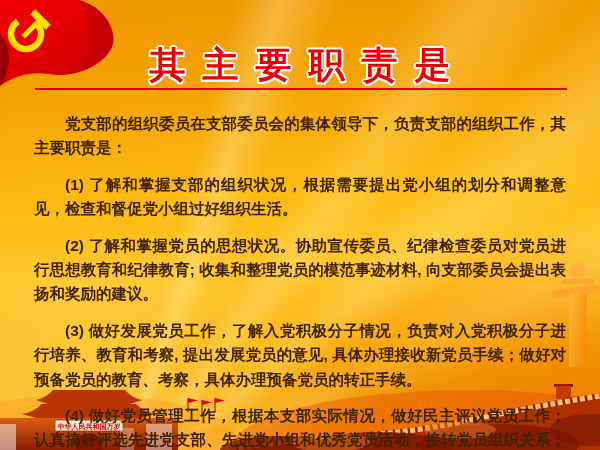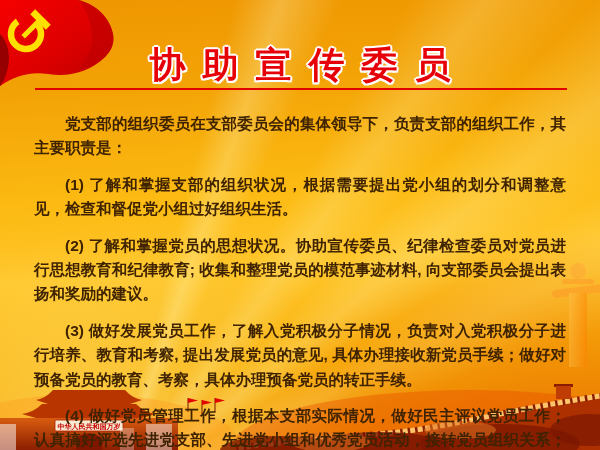--- a/index.html
+++ b/index.html
@@ -61,21 +61,21 @@
     <path d="M0,34 C10,44 12,62 4,80 C2,83 1,85 0,86 Z" fill="#960000"></path>
     <g>
       <circle cx="26" cy="34" r="15" fill="none" stroke="#ffdf00" stroke-width="6.5" stroke-dasharray="72 25" transform="rotate(-40 26 34)"></circle>
       <g fill="#ffdf00" transform="rotate(45 26 34)">
         <rect x="23.5" y="14" width="5" height="24"></rect>
         <rect x="15" y="10" width="22" height="7"></rect>
       </g>
     </g>
   </svg>
 
-  <div class="title">协助宣传委员</div>
+  <div class="title">其主要职责是</div>
   <div class="divider"></div>
 
   <div class="body">
     <p>党支部的组织委员在支部委员会的集体领导下，负责支部的组织工作，其主要职责是：</p>
     <p>(1) 了解和掌握支部的组织状况，根据需要提出党小组的划分和调整意见，检查和督促党小组过好组织生活。</p>
     <p>(2) 了解和掌握党员的思想状况。协助宣传委员、纪律检查委员对党员进行思想教育和纪律教育; 收集和整理党员的模范事迹材料, 向支部委员会提出表扬和奖励的建议。</p>
     <p>(3) 做好发展党员工作，了解入党积极分子情况，负责对入党积极分子进行培养、教育和考察, 提出发展党员的意见, 具体办理接收新党员手续；做好对预备党员的教育、考察，具体办理预备党员的转正手续。</p>
     <p>(4) 做好党员管理工作，根据本支部实际情况，做好民主评议党员工作；认真搞好评选先进党支部、先进党小组和优秀党员活动，接转党员组织关系；收缴党费，定期向党员公布党费收缴情况；做好党员和党组织的统计工作。</p>
   </div>
 

